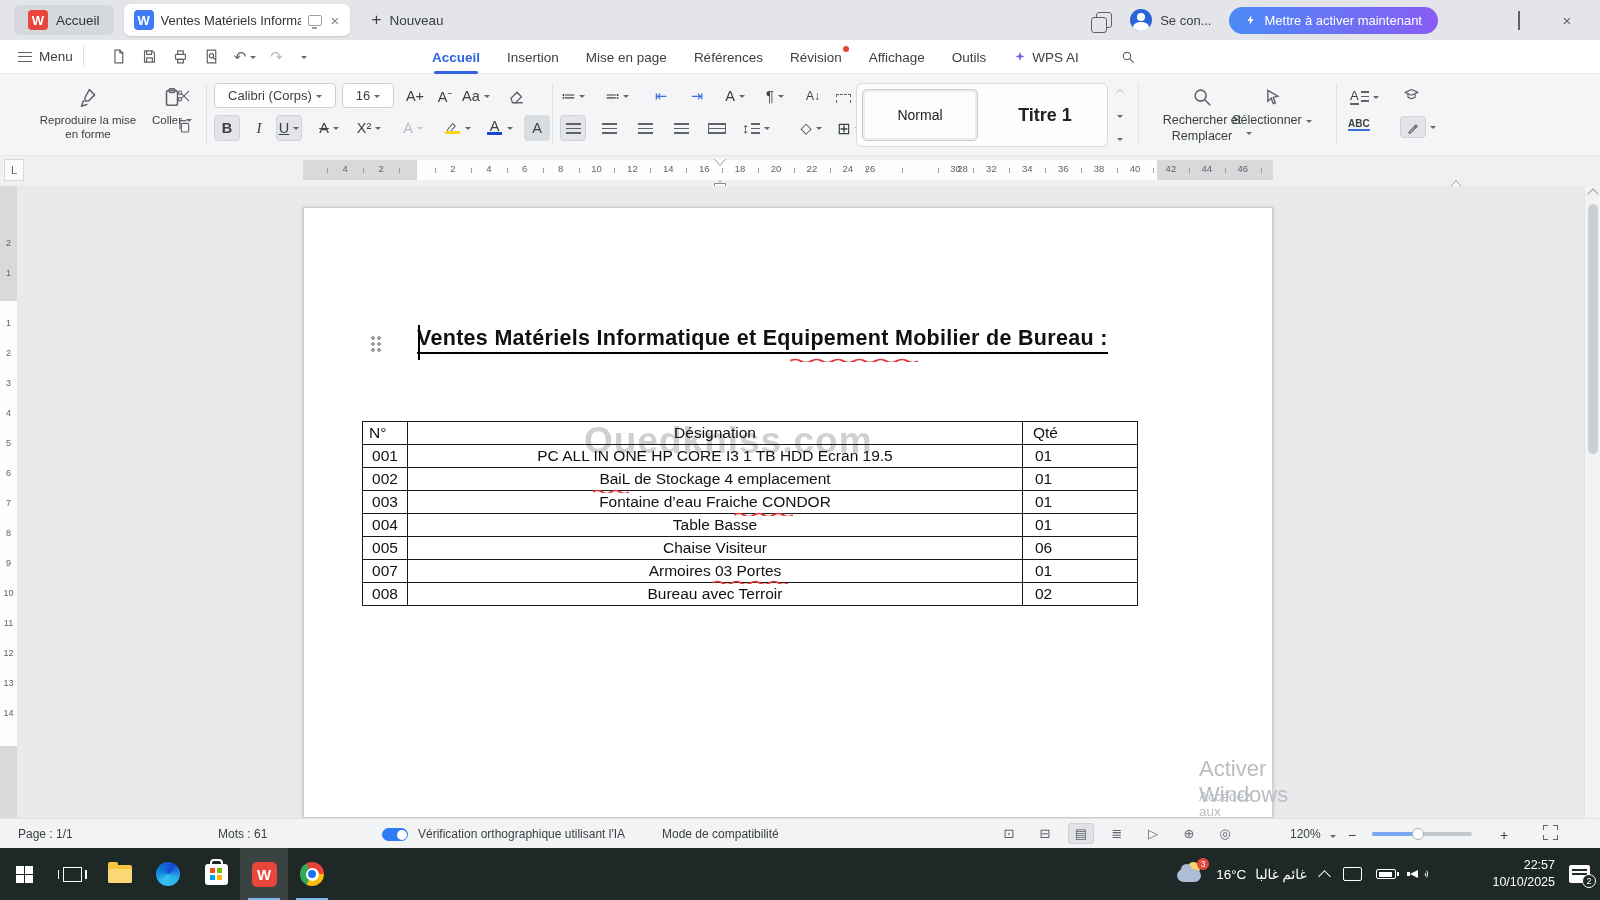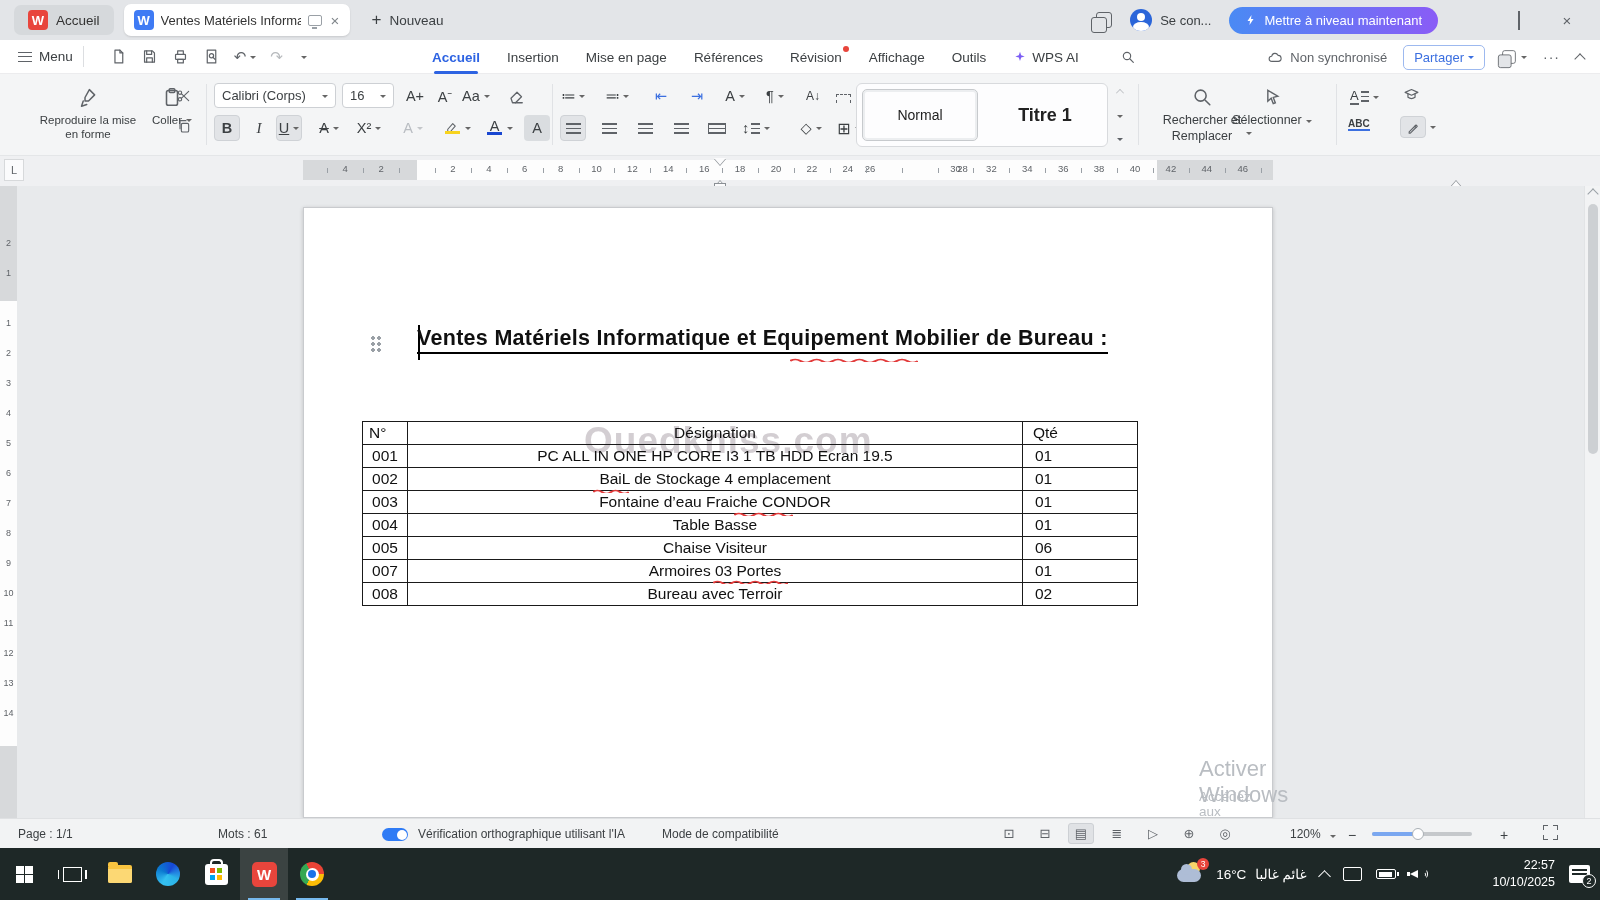--- a/index.html
+++ b/index.html
@@ -58,21 +58,21 @@
   .sync{display:flex;align-items:center;gap:7px;font-size:13px;color:#5f6368;}
   .share{height:25px;padding:0 10px;border:1px solid #9db9ef;border-radius:5px;color:#3b6fe0;font-size:13px;display:flex;align-items:center;background:#fff;}
   .dots3{font-size:14px;color:#5f6368;letter-spacing:1px;}
   .chevup{width:8px;height:8px;border-left:1.7px solid #5f6368;border-top:1.7px solid #5f6368;transform:rotate(45deg);margin-top:3px;}
 
   
   .ribbon{position:absolute;left:0;top:74px;width:1600px;height:82px;background:#f4f5f6;border-bottom:1px solid #e4e6e8;}
   .bigbtn{position:absolute;text-align:center;font-size:11.5px;color:#3c4043;line-height:1.25;}
   .bigbtn .icwrap{height:26px;display:flex;justify-content:center;align-items:center;margin-bottom:3px;}
   .rdiv{position:absolute;top:10px;bottom:10px;width:1px;background:#e0e2e5;}
-  .selbox{position:absolute;height:25px;border:1px solid #cdd0d4;border-radius:4px;background:#fff;display:flex;align-items:center;padding:0 7px;font-size:13px;color:#3c4043;justify-content:space-between;}
+  .selbox{position:absolute;height:25px;border:1px solid #cdd0d4;border-radius:4px;background:#fff;display:flex;align-items:center;padding:0 7px;font-size:13px;color:#3c4043;justify-content:center;}
   .fbtn{position:absolute;height:26px;min-width:26px;display:flex;align-items:center;justify-content:center;font-size:14.5px;color:#3c4043;border-radius:4px;}
   .fbtn.on{background:#e2e4e7;border:1px solid #cfd2d6;}
   .glyph{font-family:"Liberation Serif",serif;font-size:15px;}
   .bar-under{position:absolute;left:4px;bottom:3px;width:15px;height:3.5px;}
   .lines-ic{width:15px;height:11px;background:repeating-linear-gradient(#5f6368 0 1.5px,transparent 1.5px 4.6px);}
   .stylesbox{position:absolute;left:856px;top:9px;width:252px;height:64px;border:1px solid #d8dadd;border-radius:6px;background:#fdfdfe;display:flex;}
   .stylecell{flex:1;margin:5px;border-radius:5px;display:flex;align-items:center;justify-content:center;font-size:14px;color:#222;}
   .stylecell.sel{border:1px solid #c7cacd;box-shadow:0 0 0 2px #eceef0 inset;}
   .stylecell.h1{font-weight:bold;font-size:18px;}
   .scrollcol{position:absolute;left:1112px;top:12px;width:16px;height:58px;display:flex;flex-direction:column;align-items:center;justify-content:space-between;color:#9aa0a6;font-size:8px;}
@@ -209,21 +209,21 @@
       <span>Nouveau</span>
     </div>
     <div class="tb-right">
       <span class="stackic"></span>
       <span class="avatar"></span>
       <span class="signin">Se con...</span>
       <div class="upgrade">
         <svg class="ic" width="12" height="14" viewBox="0 0 24 24">
             <path d="M13 2L5 14h5l-1 8 8-12h-5l1-8z" fill="#fff" stroke="none"></path>
           </svg>
-        <span>Mettre à niveau maintenant</span>
+        <span>Mettre à activer maintenant</span>
       </div>
       <span class="winbtn"><span class="minbar"></span></span>
       <span class="winbtn"><span class="restorebox"></span></span>
       <span class="winbtn">×</span>
     </div>
   </div>
 
   <div class="menubar">
     <div class="menuBtn">
       <span class="hamb"></span>
@@ -269,38 +269,20 @@
       <span class="mtab ai">
         <svg width="14" height="14" viewBox="0 0 24 24">
             <path d="M12 3l2 6 6 2-6 2-2 6-2-6-6-2 6-2z" fill="#7b5cf5"></path>
           </svg>
         <span>WPS AI</span>
       </span>
       <svg class="ic" width="16" height="16" viewBox="0 0 24 24" style="margin-left:14px">
           <circle cx="10.5" cy="10.5" r="5.5"></circle>
           <path d="M15 15l5 5"></path>
         </svg>
-    </div>
-    <div class="mb-right">
-      <div class="sync">
-        <svg class="ic" width="16" height="13" viewBox="0 0 24 20">
-            <path d="M7 16a4 4 0 010-8 5 5 0 019.6-1.2A3.6 3.6 0 0117 16H7z"></path>
-          </svg>
-        <span>Non synchronisé</span>
-      </div>
-      <div class="share">
-        <span>Partager</span>
-        <span class="cv" style="border-top-color:#3b6fe0"></span>
-      </div>
-      <span class="row">
-        <span class="stackic" style="transform:scale(.85)"></span>
-        <span class="cv"></span>
-      </span>
-      <span class="dots3">···</span>
-      <span class="chevup"></span>
     </div>
   </div>
 
   <div class="ribbon">
 
     <div class="bigbtn" style="left:32px;top:10px;width:112px;">
       <div class="icwrap">
           <svg class="ic" width="21" height="21" viewBox="0 0 24 24">
             <path d="M13 3l6 6-7 7h-4v-4z"></path>
             <path d="M6 16l-2 6 6-2"></path>

